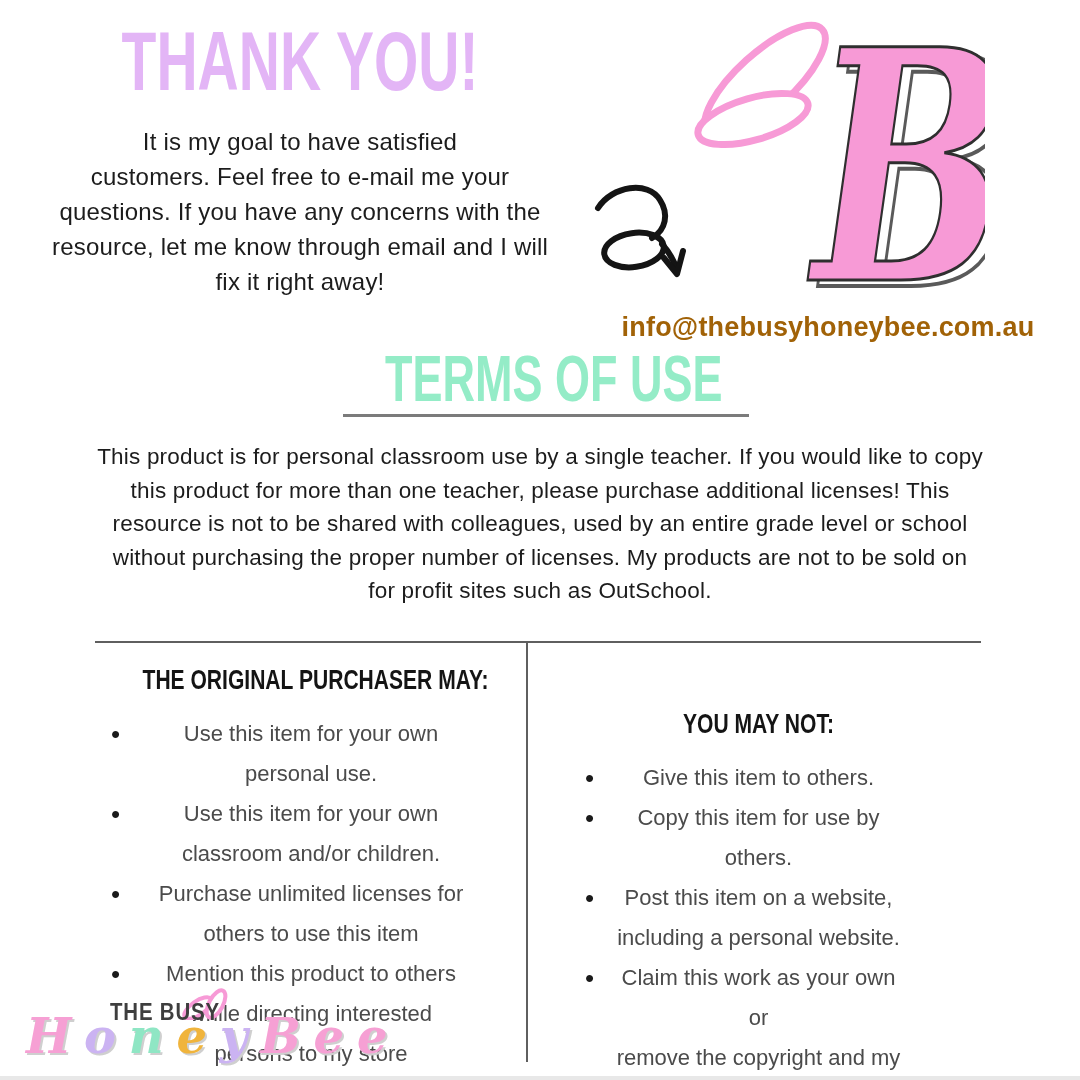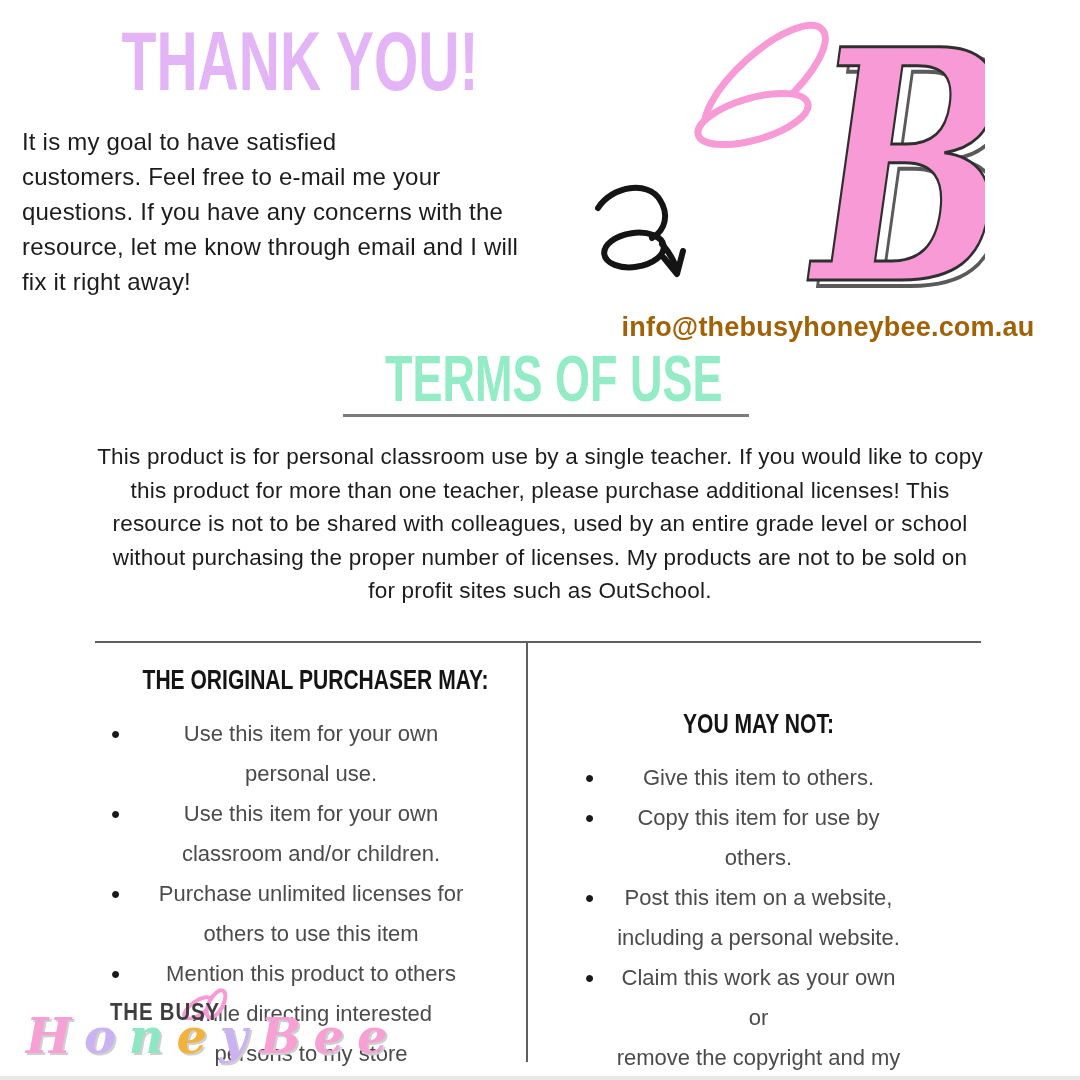--- a/index.html
+++ b/index.html
@@ -16,21 +16,21 @@
   }
   .abs{position:absolute;}
 
   .thank-title{
     left:40px;top:20px;width:520px;text-align:center;
     font-size:76px;font-weight:800;line-height:82px;letter-spacing:0px;
     color:var(--lavender);transform:scale(0.75,1.1);transform-origin:50% 40%;
     white-space:nowrap;
   }
   .thank-msg{
-    left:22px;top:124px;width:556px;
+    left:22px;top:124px;width:556px;text-align:center;
     font-size:24px;line-height:35px;color:var(--ink);
     white-space:pre-line;letter-spacing:0.2px;
   }
   .email{
     left:603px;top:312px;width:450px;text-align:center;
     font-size:27px;font-weight:bold;color:#a16207;letter-spacing:0.2px;
   }
   .terms-title{
     left:330px;top:346px;width:440px;text-align:center;
     font-size:60px;font-weight:800;line-height:66px;

